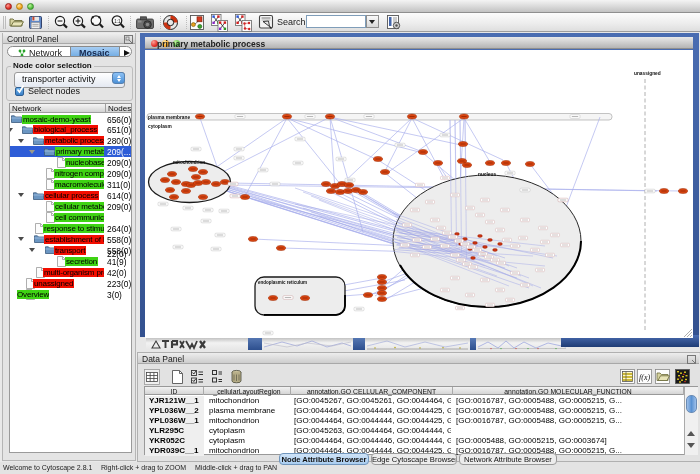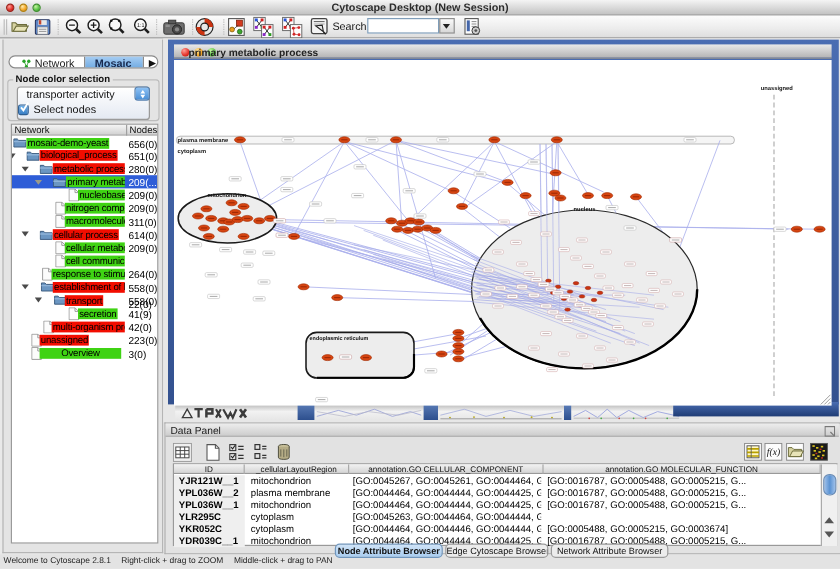--- a/index.html
+++ b/index.html
@@ -5,21 +5,20 @@
 html,body { width:700px; height:474px; font-family:"Liberation Sans", sans-serif; background:#e9e9e9; overflow:hidden; position:relative;}
 .abs { position:absolute; }
 .tl { border-radius:50%; }
 </style></head>
 <body>
 
 <div class="abs" style="left:0;top:0;width:700px;height:13px;background:linear-gradient(#f4f4f4,#d9d9d9 55%,#c2c2c2);border-bottom:1px solid #8f8f8f;">
   <div class="abs tl" style="left:5px;top:3px;width:7px;height:7px;background:radial-gradient(circle at 35% 30%, #ff9f97, #e33128 60%, #ad1007);border:0.5px solid #9c2019;"></div>
   <div class="abs tl" style="left:16px;top:3px;width:7px;height:7px;background:radial-gradient(circle at 35% 30%, #ffe9a8, #f5a623 60%, #c87d00);border:0.5px solid #b08010;"></div>
   <div class="abs tl" style="left:27px;top:3px;width:7px;height:7px;background:radial-gradient(circle at 35% 30%, #c4f2a0, #57c443 60%, #2d8f1d);border:0.5px solid #3d8f2d;"></div>
-  <div class="abs" style="left:0;top:1px;width:700px;text-align:center;font-size:9px;font-weight:bold;color:#2c2c2c;">Cytoscape Desktop (New Session)</div>
 </div>
 
 <div class="abs" style="left:0;top:13px;width:700px;height:19px;background:linear-gradient(#fcfcfc,#ececec 60%,#dedede);border-bottom:1px solid #9d9d9d;">
 <svg class="abs" style="left:0;top:0;" width="700" height="19" viewBox="0 0 700 19">
   <g stroke="#bdbdbd" stroke-width="1">
         <line x1="3.5" y1="3" x2="3.5" y2="16"></line>
         <line x1="5.5" y1="3" x2="5.5" y2="16"></line>
   <line x1="48.5" y1="3" x2="48.5" y2="16" stroke-dasharray="1,1"></line>
         <line x1="130.5" y1="3" x2="130.5" y2="16" stroke-dasharray="1,1"></line>
   <line x1="160.5" y1="3" x2="160.5" y2="16" stroke-dasharray="1,1"></line>
@@ -133,39 +132,47 @@
   <rect x="3" y="2" width="2.5" height="9" fill="#4466aa"></rect>
   <line x1="7" y1="3" x2="11" y2="3" stroke="#777" stroke-width="0.7"></line>
       <line x1="7" y1="5" x2="11" y2="5" stroke="#777" stroke-width="0.7"></line>
       <line x1="7" y1="7" x2="11" y2="7" stroke="#777" stroke-width="0.7"></line>
   <circle cx="10.5" cy="10.5" r="3.2" fill="#cfcfcf" stroke="#333" stroke-width="0.8"></circle>
       <circle cx="10.5" cy="10.5" r="1.2" fill="#555"></circle>
 </svg>
 </div>
 
 <div class="abs" style="left:2px;top:33px;width:134px;height:428px;background:#e4e4e4;border:1px solid #b5b5b5;border-top:none;">
+  <div class="abs" style="left:0;top:0;width:132px;height:11px;background:linear-gradient(#efefef,#cfcfcf);border-bottom:1px solid #a8a8a8;">
+    <div class="abs" style="left:4px;top:1px;font-size:8.5px;color:#1a1a1a;">Control Panel</div>
+    <svg class="abs" style="left:121px;top:1.5px" width="9" height="9" viewBox="0 0 9 9">
+        <rect x="0.5" y="0.5" width="8" height="8" fill="none" stroke="#777" stroke-width="1"></rect>
+        <rect x="2" y="2" width="3" height="3" fill="none" stroke="#777" stroke-width="0.8"></rect>
+        <line x1="5" y1="5" x2="8" y2="8" stroke="#777" stroke-width="1"></line>
+      </svg>
+  </div>
 
   <div class="abs" style="left:4px;top:13px;width:125px;height:11px;background:#fff;border:1px solid #8a8a8a;border-radius:7px;overflow:hidden;">
     <div class="abs" style="left:62px;top:0;width:50px;height:11px;background:linear-gradient(#a6cdf3,#6ba7e0);border-left:1px solid #8a8a8a;border-right:1px solid #8a8a8a;"></div>
     <svg class="abs" style="left:10px;top:1.5px" width="8" height="8" viewBox="0 0 8 8">
         <circle cx="2" cy="2" r="1.4" fill="#2aa32a"></circle>
         <circle cx="6" cy="2" r="1.4" fill="#2aa32a"></circle>
         <circle cx="4" cy="6.5" r="1.4" fill="#2aa32a"></circle>
         <line x1="2" y1="2" x2="4" y2="6.5" stroke="#2aa32a" stroke-width="0.7"></line>
         <line x1="6" y1="2" x2="4" y2="6.5" stroke="#2aa32a" stroke-width="0.7"></line>
       </svg>
     <div class="abs" style="left:21px;top:1px;font-size:9px;color:#222;">Network</div>
     <div class="abs" style="left:71px;top:1px;font-size:9px;font-weight:bold;color:#17284d;">Mosaic</div>
     <div class="abs" style="left:116px;top:2.5px;width:0;height:0;border-top:3.5px solid transparent;border-bottom:3.5px solid transparent;border-left:6px solid #111;"></div>
   </div>
 
   <div class="abs" style="left:3px;top:33px;width:127px;height:35px;border:1px solid #bdbdbd;border-radius:3px;"></div>
   <div class="abs" style="left:8px;top:28px;background:#e4e4e4;padding:0 2px;font-size:8px;font-weight:bold;color:#111;">Node color selection</div>
 
-  <div class="abs" style="left:11px;top:39px;width:111px;height:28px;background:linear-gradient(#ffffff,#e4e9f2);border:1px solid #9a9a9a;border-radius:3px;">
+  <div class="abs" style="left:11px;top:39px;width:111px;height:16px;background:linear-gradient(#ffffff,#e4e9f2);border:1px solid #9a9a9a;border-radius:3px;">
     <div class="abs" style="left:7px;top:0.5px;font-size:9px;color:#111;">transporter activity</div>
     <div class="abs" style="left:97px;top:-1px;width:13px;height:12px;background:linear-gradient(#8ec2f5,#4a8fd6);border:1px solid #5580b0;border-radius:3px;">
       <div class="abs" style="left:3.5px;top:1.5px;width:0;height:0;border-left:2.8px solid transparent;border-right:2.8px solid transparent;border-bottom:3.2px solid #fff;"></div>
       <div class="abs" style="left:3.5px;top:6px;width:0;height:0;border-left:2.8px solid transparent;border-right:2.8px solid transparent;border-top:3.2px solid #fff;"></div>
     </div>
   </div>
 
   <div class="abs" style="left:12px;top:54px;width:9px;height:9px;background:linear-gradient(#6db1ea,#3a7fc6);border:1px solid #2d5f94;border-radius:2px;"></div>
   <svg class="abs" style="left:12px;top:50px" width="12" height="12" viewBox="0 0 12 12">
       <path d="M2.5 6.5 L4.5 9 L8.5 2.5" fill="none" stroke="#fff" stroke-width="1.6"></path>
@@ -280,21 +287,21 @@
 <svg class="abs" style="left:16px;top:173.8px" width="9" height="11" viewBox="0 0 9 11">
         <path d="M0.5 0.5 L5.5 0.5 L8.5 3.5 L8.5 10.5 L0.5 10.5 Z" fill="#fcfcfc" stroke="#9a9a9a" stroke-width="0.8"></path>
         <path d="M5.5 0.5 L5.5 3.5 L8.5 3.5" fill="none" stroke="#9a9a9a" stroke-width="0.8"></path>
       </svg>
       <div class="abs" style="left:23px;top:174.8px;max-width:71px;overflow:hidden;white-space:nowrap;background:#f20d00;font-size:8px;letter-spacing:-0.15px;color:#000;padding:0 1px;">unassigned</div>
       <div class="abs" style="left:97px;top:174.8px;font-size:8.4px;color:#000;">223(0)</div>
 <svg class="abs" style="left:16px;top:184.7px" width="9" height="11" viewBox="0 0 9 11">
         <path d="M0.5 0.5 L5.5 0.5 L8.5 3.5 L8.5 10.5 L0.5 10.5 Z" fill="#fcfcfc" stroke="#9a9a9a" stroke-width="0.8"></path>
         <path d="M5.5 0.5 L5.5 3.5 L8.5 3.5" fill="none" stroke="#9a9a9a" stroke-width="0.8"></path>
       </svg>
-      <div class="abs" style="left:23px;top:185.7px;max-width:71px;overflow:hidden;white-space:nowrap;background:#3fd313;font-size:8px;letter-spacing:-0.15px;color:#000;padding:0 18px;text-align:center;">Overview</div>
+      <div class="abs" style="left:7px;top:185.7px;max-width:71px;overflow:hidden;white-space:nowrap;background:#3fd313;font-size:8px;letter-spacing:-0.15px;color:#000;padding:0 0;text-align:center;">Overview</div>
       <div class="abs" style="left:97px;top:185.7px;font-size:8.4px;color:#000;">3(0)</div>
 </div>
   </div>
 
 <div class="abs" style="left:136px;top:32px;width:564px;height:320px;background:#e7e7e7;overflow:hidden;">
 
   <div class="abs" style="left:10px;top:304px;width:554px;height:16px;">
     <div class="abs" style="left:0;top:1px;width:422px;height:13px;background:linear-gradient(#b9b9b9,#f2f2f2 45%,#e6e6e6);"></div>
     <svg class="abs" style="left:4px;top:3px" width="76" height="11" viewBox="0 0 76 11">
       <g stroke="#3c3c3c" fill="#3c3c3c">

